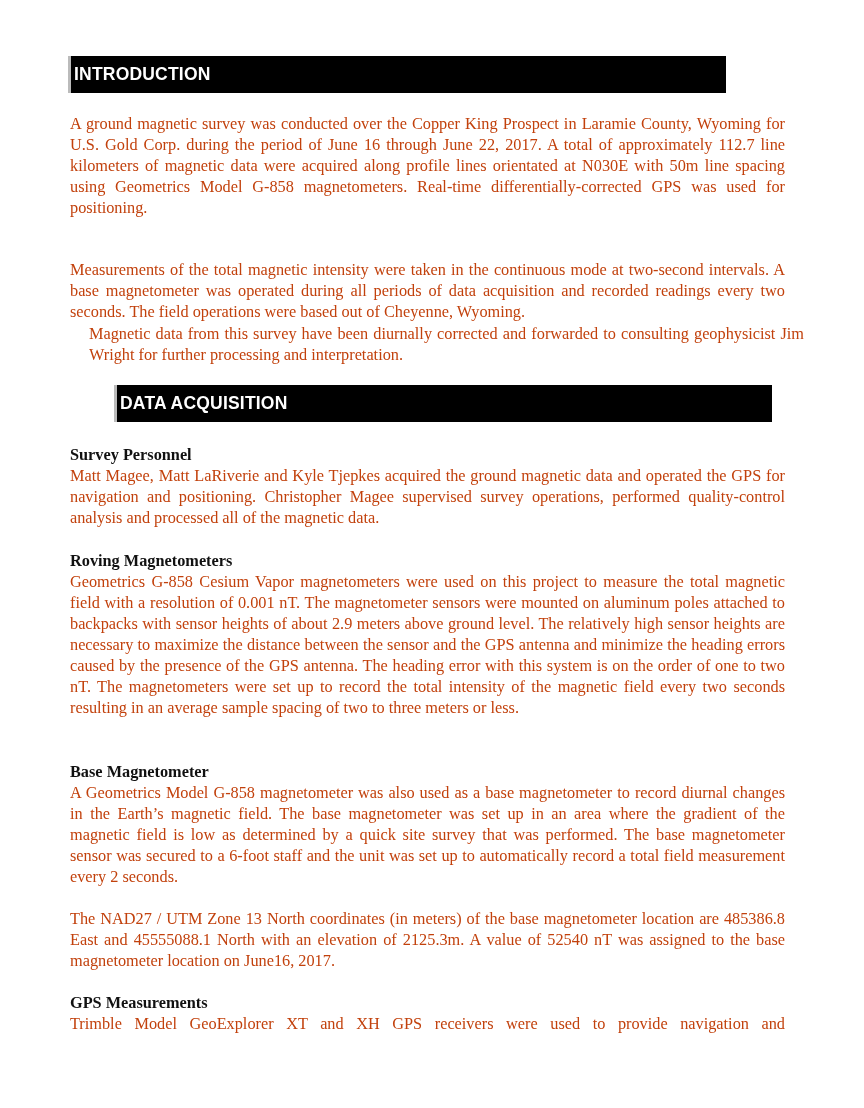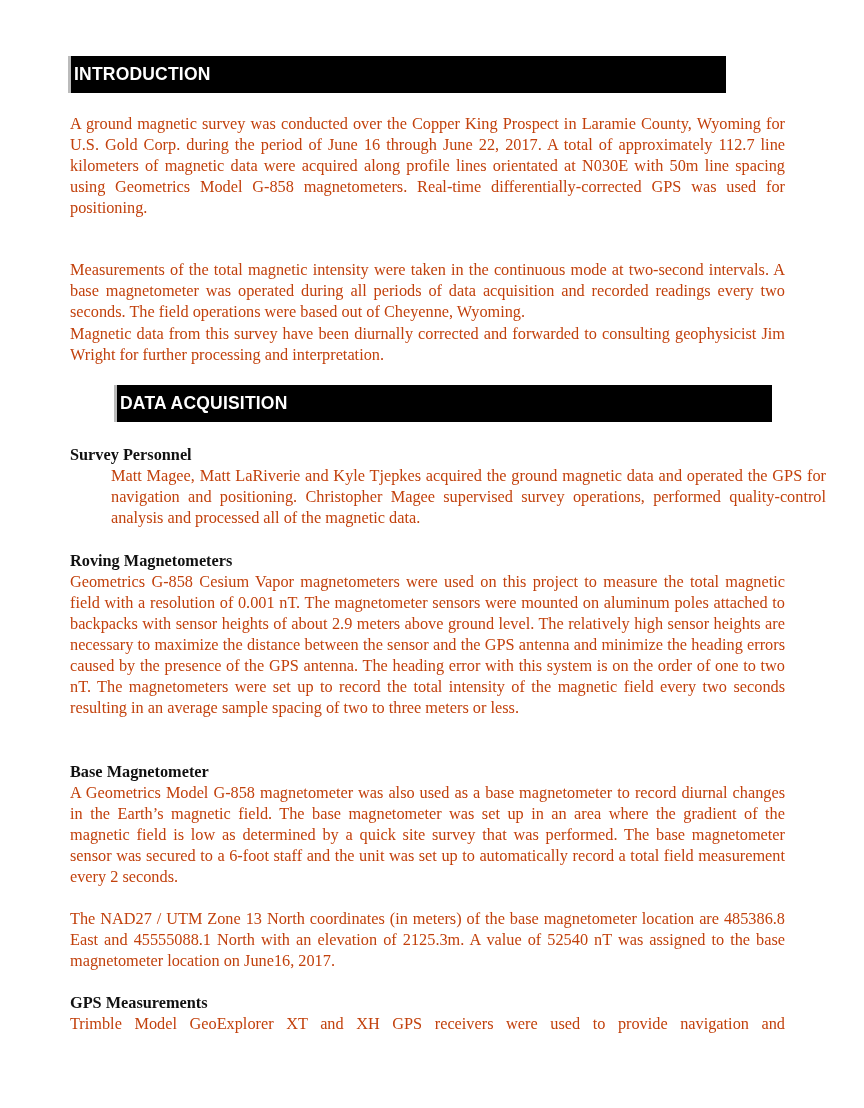--- a/index.html
+++ b/index.html
@@ -12,28 +12,28 @@
 </style>
 </head>
 <body>
 
 <div class="hbar" style="top:56px;">
   <span>INTRODUCTION</span>
 </div>
 
 <p class="para last-left" style="top:113px;">A ground magnetic survey was conducted over the Copper King Prospect in Laramie County, Wyoming for U.S. Gold Corp. during the period of June 16 through June 22, 2017.  A total of approximately 112.7 line kilometers of magnetic data were acquired along profile lines orientated at N030E with 50m line spacing using Geometrics Model G-858 magnetometers. Real-time differentially-corrected GPS was used for positioning.</p>
 <p class="para last-left" style="top:239px;margin-top:20px;">Measurements of the total magnetic intensity were taken in the continuous mode at two-second intervals. A base magnetometer was operated during all periods of data acquisition and recorded readings every two seconds. The field operations were based out of Cheyenne, Wyoming.</p>
-<p class="para last-left" style="top:323px;">Magnetic data from this survey have been diurnally corrected and forwarded to consulting geophysicist Jim Wright for further processing and interpretation.</p>
+<p class="para last-left" style="top:323px;margin-left:19px;">Magnetic data from this survey have been diurnally corrected and forwarded to consulting geophysicist Jim Wright for further processing and interpretation.</p>
 
 <div class="hbar" style="top:385px;margin-left:46px;">
   <span>DATA ACQUISITION</span>
 </div>
 
 <p class="sub" style="top:444px;">Survey Personnel</p>
-<p class="para last-left" style="top:465px;margin-left:41px;">Matt Magee, Matt LaRiverie and Kyle Tjepkes acquired the ground magnetic data and operated the GPS for navigation and positioning. Christopher Magee supervised survey operations, performed quality-control analysis and processed all of the magnetic data.</p>
+<p class="para last-left" style="top:465px;">Matt Magee, Matt LaRiverie and Kyle Tjepkes acquired the ground magnetic data and operated the GPS for navigation and positioning. Christopher Magee supervised survey operations, performed quality-control analysis and processed all of the magnetic data.</p>
 
 <p class="sub" style="top:550px;">Roving Magnetometers</p>
 <p class="para last-left" style="top:571px;">Geometrics G-858 Cesium Vapor magnetometers were used on this project to measure the total magnetic field with a resolution of 0.001 nT. The magnetometer sensors were mounted on aluminum poles attached to backpacks with sensor heights of about 2.9 meters above ground level. The relatively high sensor heights are necessary to maximize the distance between the sensor and the GPS antenna and minimize the heading errors caused by the presence of the GPS antenna.  The heading error with this system is on the order of one to two nT. The magnetometers were set up to record the total intensity of the magnetic field every two seconds resulting in an average sample spacing of two to three meters or less.</p>
 
 <p class="sub" style="top:761px;">Base Magnetometer</p>
 <p class="para last-left" style="top:782px;">A Geometrics Model G-858 magnetometer was also used as a base magnetometer to record diurnal changes in the Earth’s magnetic field. The base magnetometer was set up in an area where the gradient of the magnetic field is low as determined by a quick site survey that was performed. The base magnetometer sensor was secured to a 6-foot staff and the unit was set up to automatically record a total field measurement every 2 seconds.</p>
 
 <p class="para last-left" style="top:908px;">The NAD27 / UTM Zone 13 North coordinates (in meters) of the base magnetometer location are 485386.8 East and 45555088.1 North with an elevation of 2125.3m. A value of 52540 nT was assigned to the base magnetometer location on June16, 2017.</p>
 
 <p class="sub" style="top:992px;">GPS Measurements</p>

